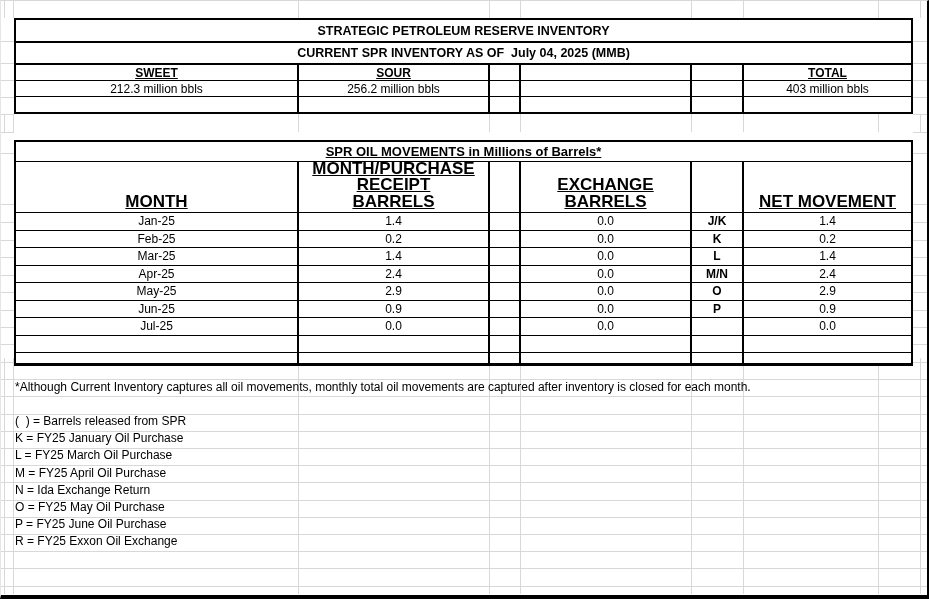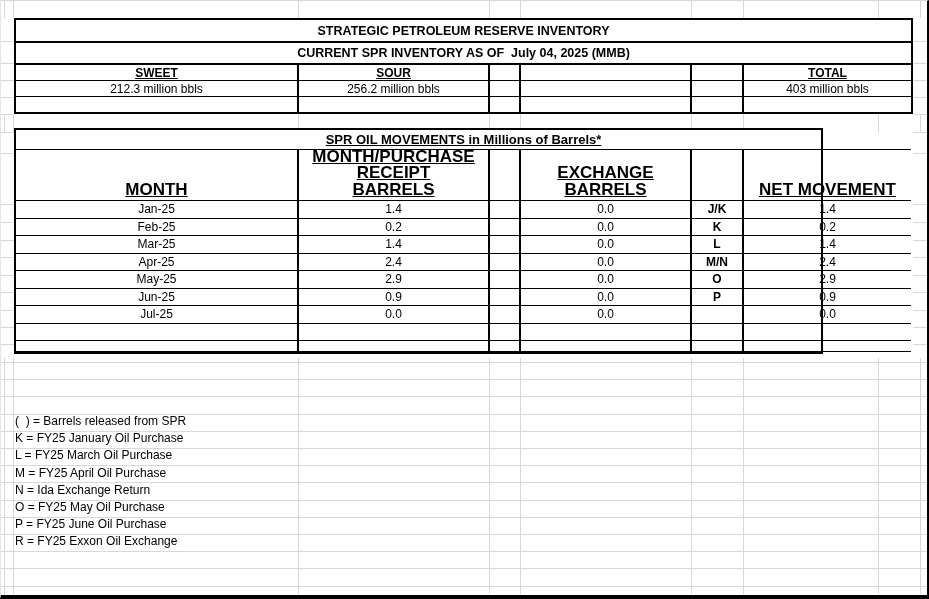--- a/index.html
+++ b/index.html
@@ -16,21 +16,21 @@
 
   .gl { position:absolute; background:#d8d8d8; z-index:0; }
 
   .tablebox { position:absolute; background:#fff; border:2px solid #000; z-index:2; }
 
   #inv-table { left:13px; top:17px;  width:899px; height:96px;
     display:grid;
     grid-template-columns:283px 191px 31px 171px 52px 167px;
     grid-template-rows:23px 22px 16px 16px 15px; }
 
-  #mov-table { left:13px; top:127px; width:809px; height:226px;
+  #mov-table { left:13px; top:139px; width:899px; height:226px;
     display:grid;
     grid-template-columns:283px 191px 31px 171px 52px 167px;
     grid-template-rows:20px 51px repeat(7,17.5px) 17px 11.5px; }
 
   .merged { grid-column:1 / -1; display:flex; align-items:center; justify-content:center; }
   .thickb { border-bottom:2px solid #000; }
   .thinb  { border-bottom:1px solid #000; }
 
   .inv-title    { font-size:12.5px; font-weight:bold; }
   .inv-subtitle { font-size:12.5px; font-weight:bold; white-space:pre; }
@@ -266,20 +266,21 @@
     <div class="mrow">
       <span class="c bb br"></span>
       <span class="c bb br"></span>
       <span class="c bb br"></span>
       <span class="c bb br"></span>
       <span class="c bb br"></span>
       <span class="c bb"></span>
     </div>
   </div>
 
+  <div id="footnote">*Although Current Inventory captures all oil movements, monthly total oil movements are captured after inventory is closed for each month.</div>
 
   <div id="legend">
     <div class="legend-item">(  ) = Barrels released from SPR</div>
     <div class="legend-item">K = FY25 January Oil Purchase</div>
     <div class="legend-item">L = FY25 March Oil Purchase</div>
     <div class="legend-item">M = FY25 April Oil Purchase</div>
     <div class="legend-item">N = Ida Exchange Return</div>
     <div class="legend-item">O = FY25 May Oil Purchase</div>
     <div class="legend-item">P = FY25 June Oil Purchase</div>
     <div class="legend-item">R = FY25 Exxon Oil Exchange</div>

